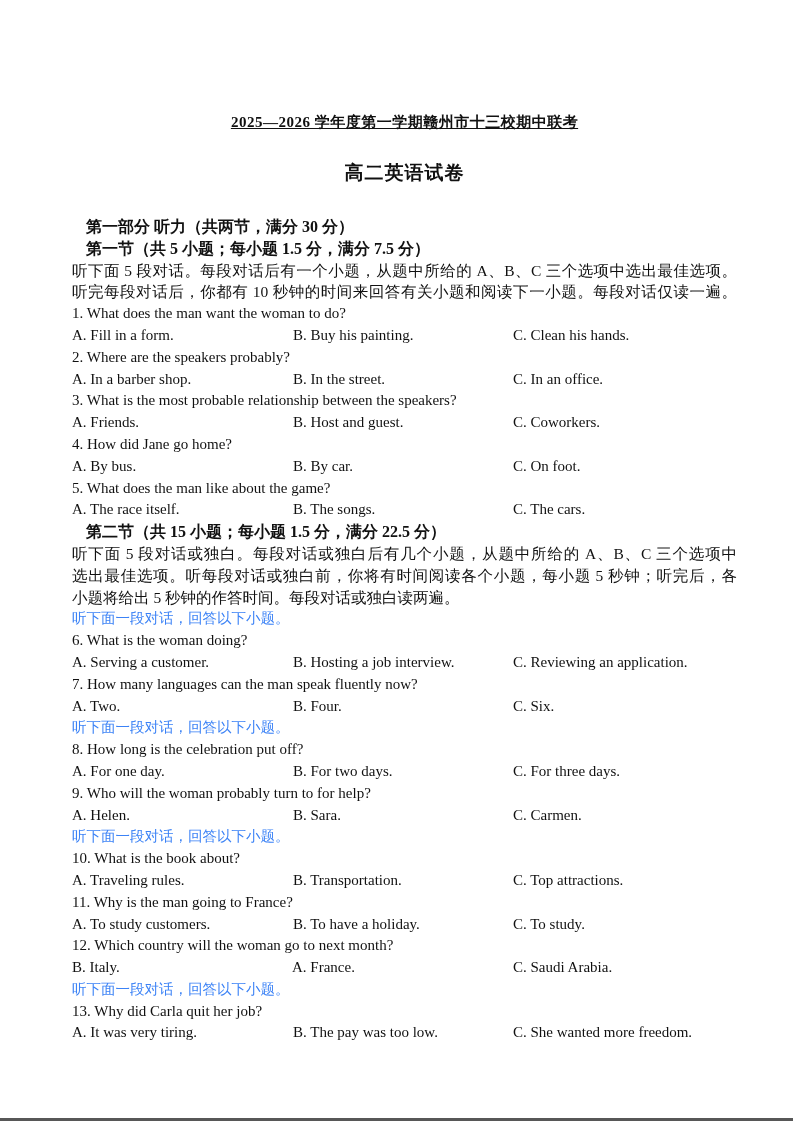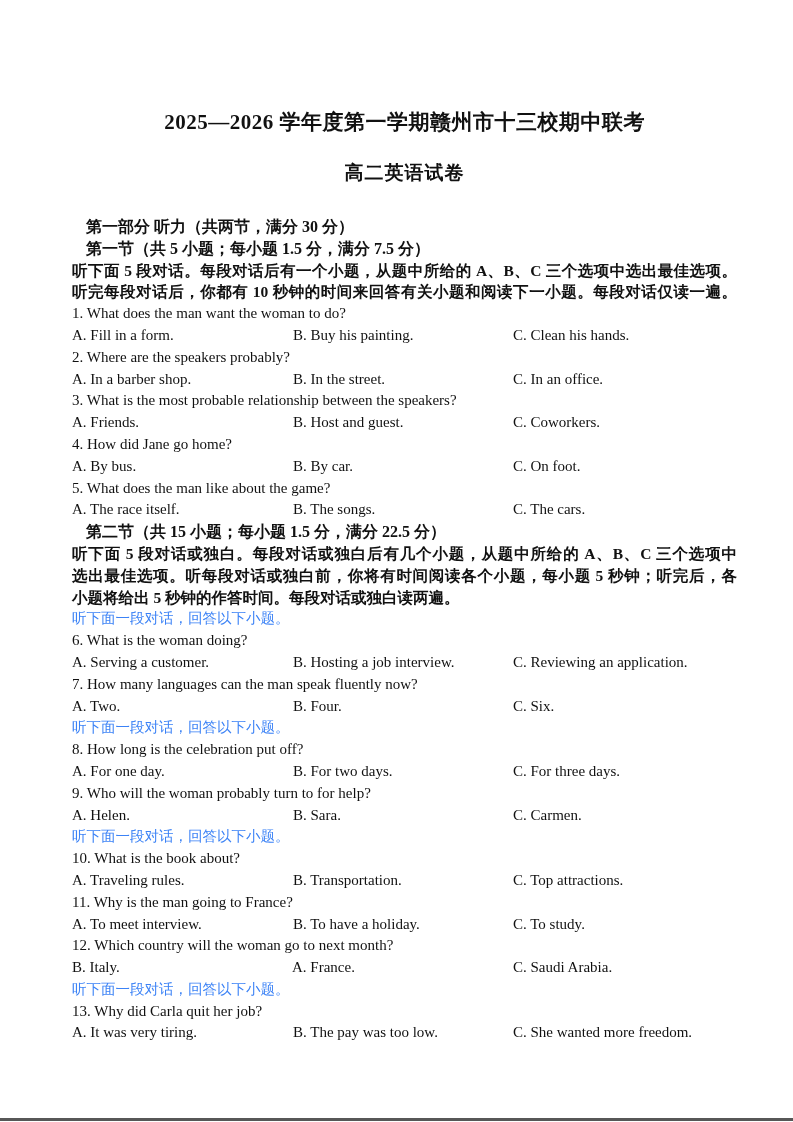--- a/index.html
+++ b/index.html
@@ -14,25 +14,26 @@
   }
   .content {
     position: absolute;
     left: 72px;
     top: 0;
     width: 665px;
   }
   .title {
     margin: 0;
     padding-top: 108px;
-    font-size: 21px;
+    font-size: 15px;
     line-height: 28px;
     font-weight: 700;
     text-align: center;
     letter-spacing: 0.5px;
+    text-decoration: underline;
   }
   .subtitle {
     margin: 10px;
     margin-top: 24px;
     font-size: 19px;
     line-height: 26px;
     font-weight: 700;
     text-align: center;
     letter-spacing: 1px;
   }
@@ -40,21 +41,21 @@
     margin-top: 30px;
   }
   .h-line {
     font-weight: 700;
     font-size: 16px;
     line-height: 21.8px;
     white-space: nowrap;
     margin-left: 14px;
   }
   .instr-line {
-    font-weight: 700;
+    font-weight: 400;
     font-size: 15.5px;
     line-height: 21.8px;
     text-align: justify;
   }
   .instr-line.full {
     text-align-last: justify;
   }
   .cue {
     font-weight: 400;
     font-size: 14.5px;
@@ -161,21 +162,21 @@
         </div>
         <div class="cue">听下面一段对话，回答以下小题。</div>
         <div class="q-stem">10. What is the book about?</div>
         <div class="opt-row">
           <div class="opt opt-a">A. Traveling rules.</div>
           <div class="opt opt-b">B. Transportation.</div>
           <div class="opt opt-c">C. Top attractions.</div>
         </div>
         <div class="q-stem">11. Why is the man going to France?</div>
         <div class="opt-row">
-          <div class="opt opt-a">A. To meet interview.</div>
+          <div class="opt opt-a">A. To study customers.</div>
           <div class="opt opt-b">B. To have a holiday.</div>
           <div class="opt opt-c">C. To study.</div>
         </div>
         <div class="q-stem">12. Which country will the woman go to next month?</div>
         <div class="opt-row">
           <div class="opt opt-b">B. Italy.</div>
           <div class="opt opt-a">A. France.</div>
           <div class="opt opt-c">C. Saudi Arabia.</div>
         </div>
         <div class="cue">听下面一段对话，回答以下小题。</div>

